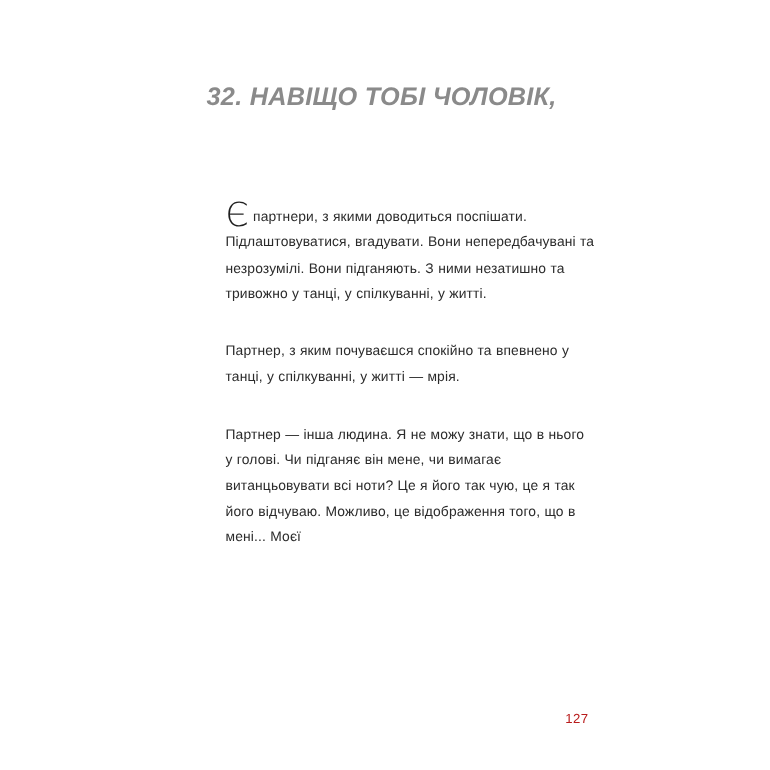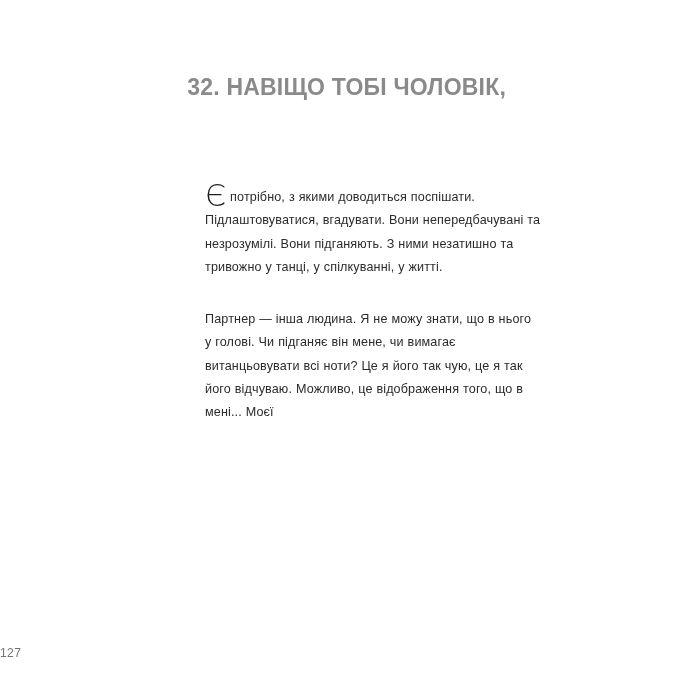--- a/index.html
+++ b/index.html
@@ -33,20 +33,21 @@
     color: #8a8a8a;
     font-weight: bold;
     font-size: 23px;
     line-height: 31px;
     letter-spacing: 0.2px;
     text-transform: uppercase;
   }
   .chapter-title .tline {
     display: block;
     white-space: nowrap;
+    font-style: italic;
   }
 
   
   .body-column {
     position: absolute;
     left: 205px;
     top: 186px;
     width: 336px;
   }
 
@@ -78,42 +79,44 @@
     margin-top: -1px;
     font-family: "DejaVu Sans", sans-serif;
   }
 
   
   .page-number {
     position: absolute;
     left: 0;
     top: 645px;
     width: 535px;
-    color: #737373;
+    text-align: right;
+    color: #b91c1c;
     font-size: 12px;
     line-height: 16px;
     letter-spacing: 0.4px;
   }
 </style>
 </head>
 <body>
 
 <div class="page">
 
   <h1 class="chapter-title">
     <span class="tline">32. НАВІЩО ТОБІ ЧОЛОВІК,</span>
   </h1>
 
   <div class="body-column">
 
     <p class="para has-dropcap">
-      <span class="dropcap">Є</span><span> потрібно, з якими доводиться поспішати. Підлаштовуватися, вгадувати. Вони непередбачувані та незрозумілі. Вони підганяють. З ними незатишно та тривожно у танці, у спілкуванні, у житті.</span>
+      <span class="dropcap">Є</span><span> партнери, з якими доводиться поспішати. Підлаштовуватися, вгадувати. Вони непередбачувані та незрозумілі. Вони підганяють. З ними незатишно та тривожно у танці, у спілкуванні, у житті.</span>
     </p>
 
 
+    <p class="para">Партнер, з яким почуваєшся спокійно та впевнено у танці, у спілкуванні, у житті — мрія.</p>
 
 
     <p class="para">Партнер — інша людина. Я не можу знати, що в нього у голові. Чи підганяє він мене, чи вимагає витанцьовувати всі ноти? Це я його так чую, це я так його відчуваю. Можливо, це відображення того, що в мені... Моєї</p>
 
   </div>
 
   <div class="page-number">127</div>
 
 </div>
 

